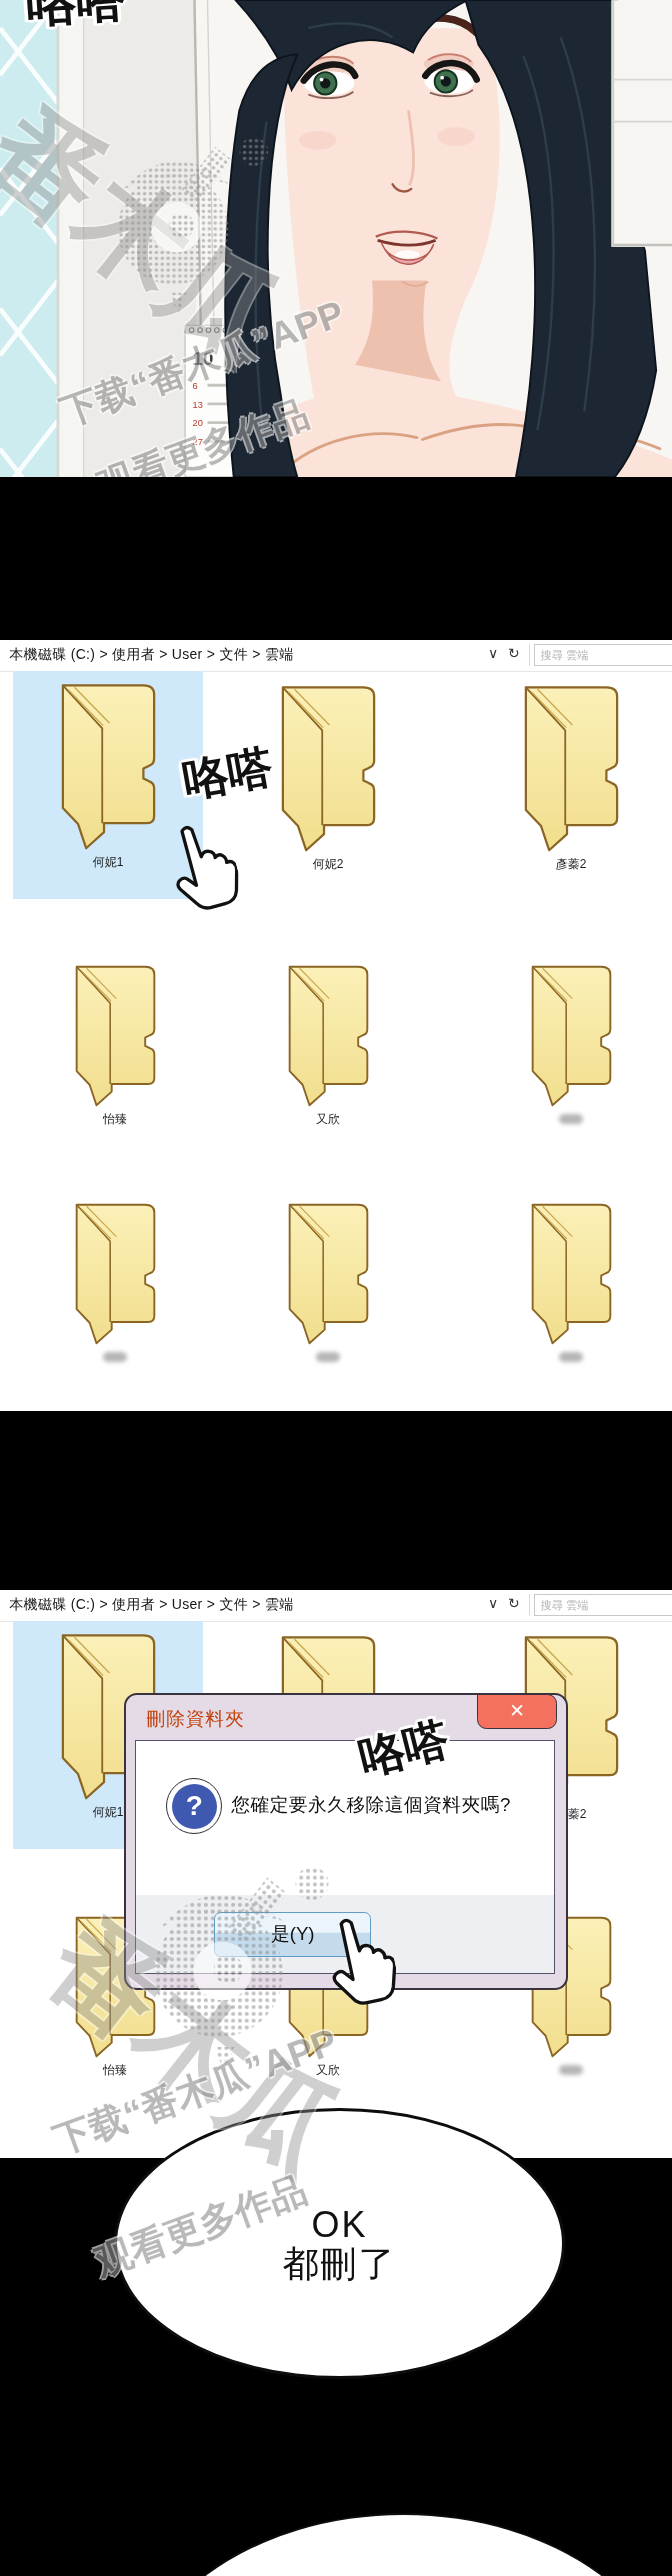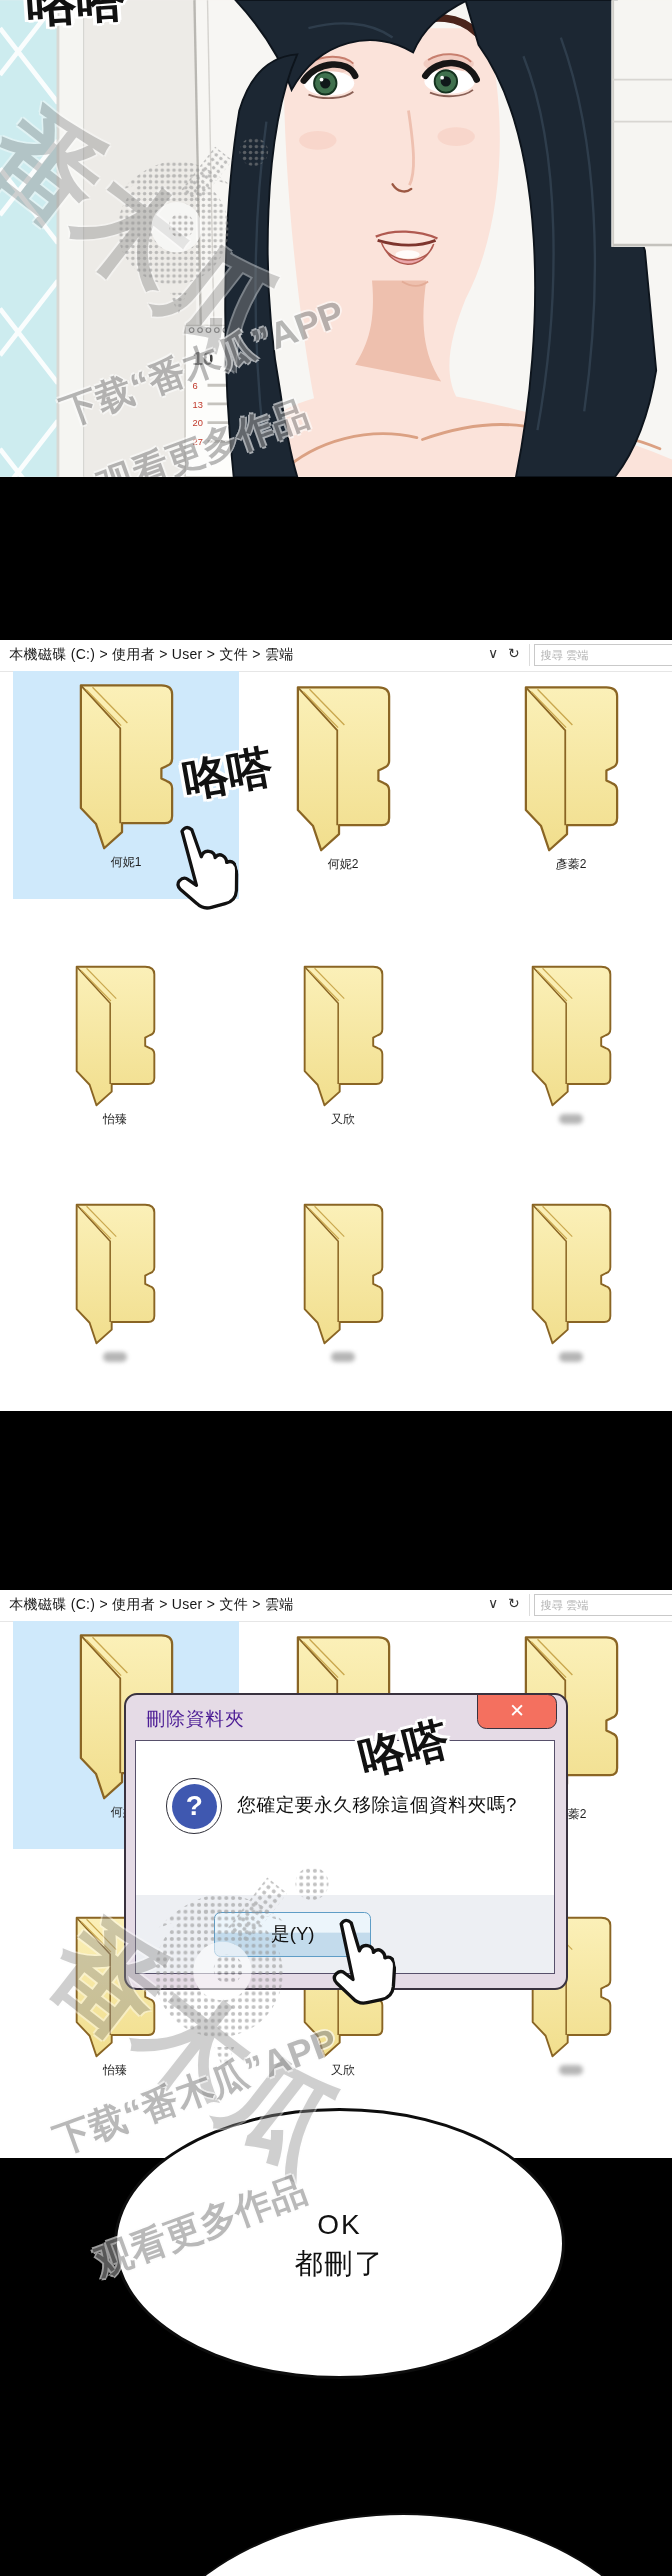--- a/index.html
+++ b/index.html
@@ -28,51 +28,51 @@
   .addr-ico{position:absolute;top:4.7px;font-size:14px;color:#333;}
   .chev{left:488px;}
   .refresh{left:508px;}
   .addr-sep{position:absolute;left:529px;top:3.7px;width:0.9px;height:22.4px;background:#dcdcdc;}
   .searchbox{position:absolute;left:534px;top:3.7px;width:131px;height:20.6px;border:0.9px solid #c9c9c9;
              font-size:11.2px;color:#444;padding:0 5.6px;outline:none;background:#fff;
              font-family:"Liberation Sans","DejaVu Sans",sans-serif;}
   .searchbox::placeholder{color:#b3b3b3;}
   .row{position:absolute;left:0;width:673px;}
   .tile{position:absolute;width:204px;text-align:center;}
-  .tile.sel{width:226px;background:#cfe9fb;}
-  .t1{left:13px;} .t2{left:241px;} .t3{left:469px;}
+  .tile.sel{width:190px;background:#cfe9fb;}
+  .t1{left:13px;} .t2{left:226px;} .t3{left:469px;}
   .ficon{display:block;margin:0 auto;}
   .flabel{display:block;font-size:12px;color:#1d1d1d;margin-top:3.7px;}
   .blurpill{display:inline-block;width:24px;height:10.3px;background:#b5b5b5;border-radius:5.6px;filter:blur(1.9px);margin-top:6.5px;}
   
   .cursor{position:absolute;z-index:62;}
   
   .dialog{position:absolute;left:124px;top:103px;width:444px;height:297px;background:#e5dbe6;
           border:2.8px solid #39323f;border-radius:13px;box-sizing:border-box;z-index:40;}
-  .dlg-title{position:absolute;left:20.6px;top:11.2px;font-size:18.7px;color:#4c1d95;letter-spacing:0.9px;}
+  .dlg-title{position:absolute;left:20.6px;top:11.2px;font-size:18.7px;color:#c2410c;letter-spacing:0.9px;}
   .dlg-close{position:absolute;left:351px;top:-0.9px;width:80px;height:35px;background:#f4705f;
              border:1.9px solid #39323f;border-radius:0 9.3px 9.3px 9.3px;box-sizing:border-box;
              color:#fff;font-size:18.7px;font-weight:900;text-align:center;line-height:31px;}
   .dlg-body{position:absolute;left:9.3px;top:45px;width:420px;height:234px;background:#fff;
             border:1.9px solid #57506b;box-sizing:border-box;}
   .qring{position:absolute;left:30px;top:37px;width:54px;height:54px;border-radius:50%;background:#fff;
          border:1.9px solid #2d2d38;display:flex;align-items:center;justify-content:center;}
   .qball{width:45px;height:45px;border-radius:50%;background:#3f58b0;color:#fff;font-size:28px;
          font-weight:900;display:flex;align-items:center;justify-content:center;}
-  .dlg-msg{position:absolute;left:101px;top:51px;font-size:18.7px;color:#111;letter-spacing:0.5px;}
+  .dlg-msg{position:absolute;left:95px;top:51px;font-size:18.7px;color:#111;letter-spacing:0.5px;}
   .btnstrip{position:absolute;left:0;bottom:0;width:100%;height:78px;background:#edeff3;margin-top:15px;}
   .dbtn{position:absolute;top:17px;width:157px;height:45px;border-radius:6.5px;box-sizing:border-box;
         font-size:18.7px;color:#111;text-align:center;line-height:41px;}
   .btn-yes{left:78px;border:1.9px solid #5f9dc6;background:linear-gradient(#ecf5fb 45%,#c3dbec 46%);}
   .btn-no{left:250px;border:1.9px solid #8d8d8d;background:linear-gradient(#fdfdfd 45%,#d7d9db 46%);}
   
   .bubble{position:absolute;background:#fff;border:3.7px solid #0d0d0d;border-radius:50%;z-index:44;}
   .b1{left:114px;top:2108px;width:445px;height:265px;display:flex;flex-direction:column;
       align-items:center;justify-content:center;}
-  .b1 span{font-size:28px;color:#111;line-height:39px;letter-spacing:1.9px;}
+  .b1 span{font-size:36px;color:#111;line-height:39px;letter-spacing:1.9px;}
   .b2{left:126px;top:2513px;width:551px;height:402px;border-width:2.8px;}
 </style>
 </head>
 <body>
 
 <div class="stage">
 
   <svg width="0" height="0" style="position:absolute">
     <defs>
       <linearGradient id="fg" x1="0" y1="0" x2="0" y2="1">

